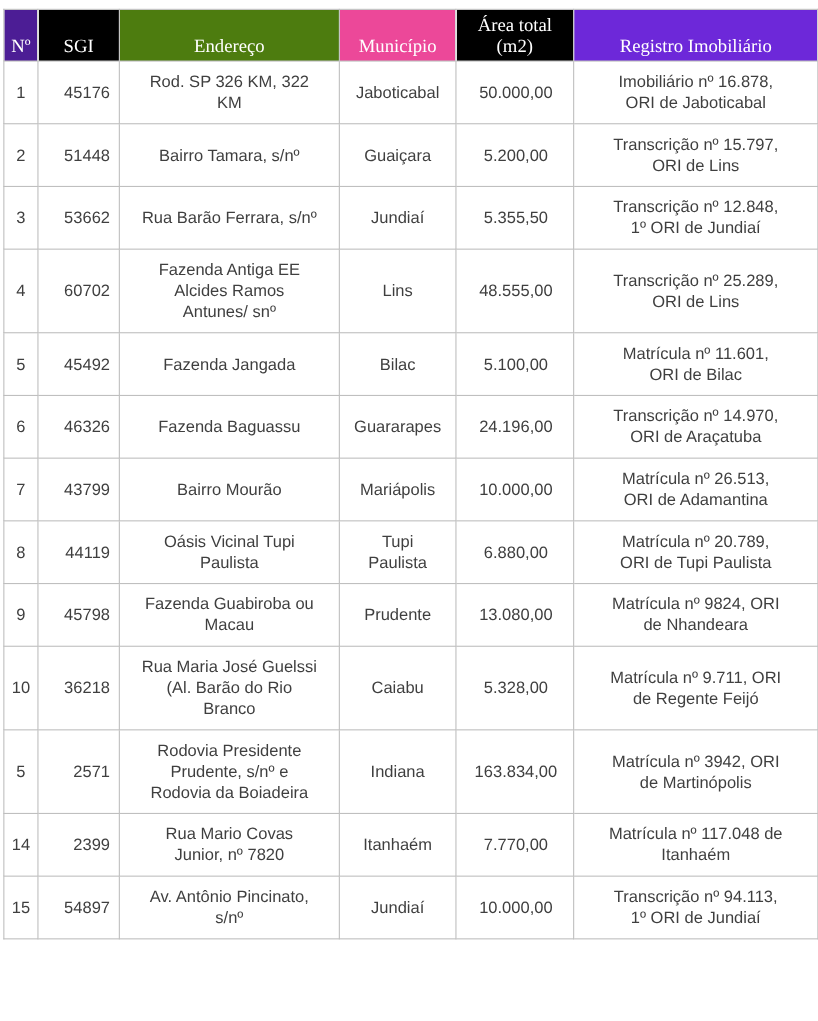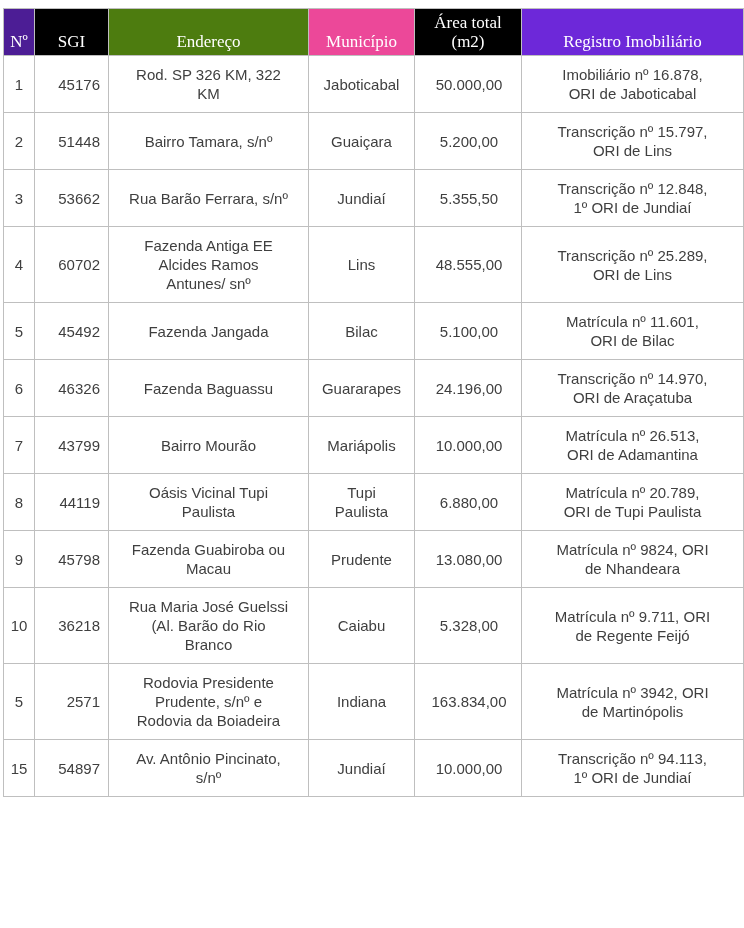--- a/index.html
+++ b/index.html
@@ -193,20 +193,30 @@
     <td class="c-sgi">2571</td>
     <td class="c-end">Rodovia Presidente
 Prudente, s/nº e
 Rodovia da Boiadeira</td>
     <td class="c-mun">Indiana</td>
     <td class="c-area">163.834,00</td>
     <td class="c-reg">Matrícula nº 3942, ORI
 de Martinópolis</td>
   </tr>
         <tr>
+    <td class="c-num">14</td>
+    <td class="c-sgi">2399</td>
+    <td class="c-end">Rua Mario Covas
+Junior, nº 7820</td>
+    <td class="c-mun">Itanhaém</td>
+    <td class="c-area">7.770,00</td>
+    <td class="c-reg">Matrícula nº 117.048 de
+Itanhaém</td>
+  </tr>
+        <tr>
     <td class="c-num">15</td>
     <td class="c-sgi">54897</td>
     <td class="c-end">Av. Antônio Pincinato,
 s/nº</td>
     <td class="c-mun">Jundiaí</td>
     <td class="c-area">10.000,00</td>
     <td class="c-reg">Transcrição nº 94.113,
 1º ORI de Jundiaí</td>
   </tr>
       </tbody>

